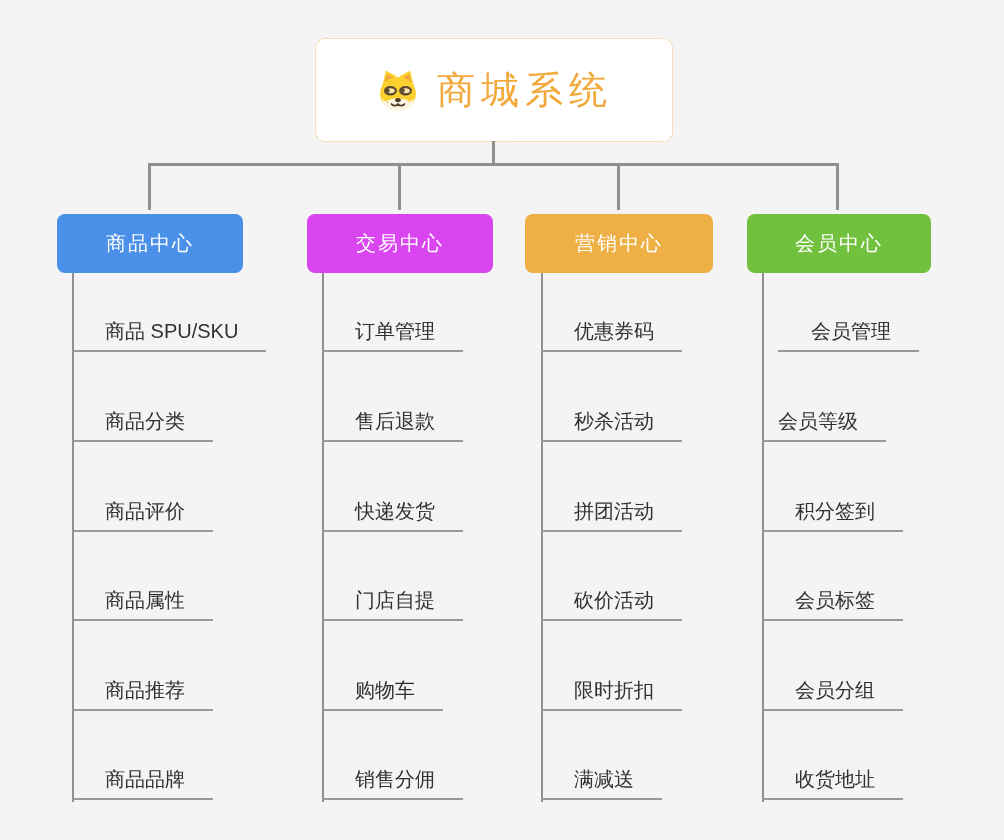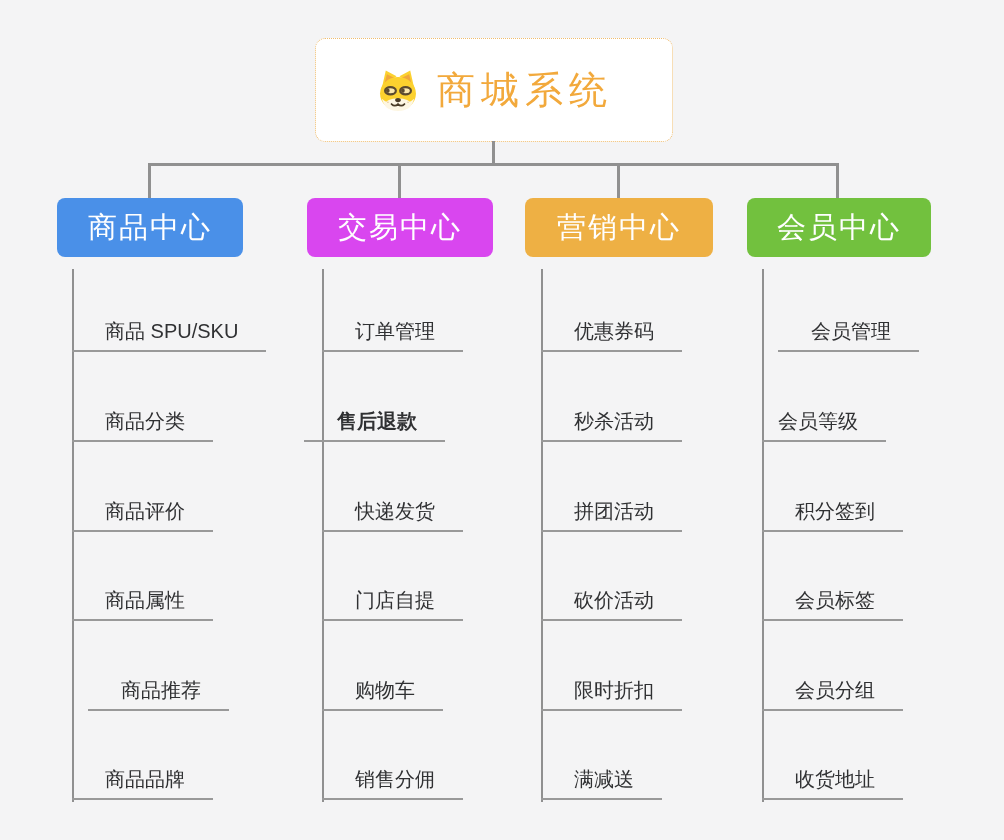--- a/index.html
+++ b/index.html
@@ -35,28 +35,28 @@
     color:#f2a93c;
     font-weight:500;
     white-space:nowrap;
   }
   .dog{width:46px;height:46px;display:inline-flex;}
   
   .conn{position:absolute;background:#909090;}
   
   .branch{
     position:absolute;
-    top:198px;
+    top:214px;
     height:59px;
     border-radius:8px;
     display:flex;
     align-items:center;
     justify-content:center;
     color:#ffffff;
-    font-size:29px;
+    font-size:20px;
     letter-spacing:2px;
     white-space:nowrap;
   }
   
   .leaf{
     position:absolute;
     height:36px;
     box-sizing:border-box;
     display:flex;
     align-items:flex-end;
@@ -117,25 +117,25 @@
     <span>营销中心</span>
   </div>
   <div class="branch" style="left: 747px; width: 184px; background-color: rgb(114, 193, 62);">
     <span>会员中心</span>
   </div>
 
   <div class="leaf" style="left:72px;top:316px;text-align:center;">商品 SPU/SKU</div>
   <div class="leaf" style="left:72px;top:406px;">商品分类</div>
   <div class="leaf" style="left:72px;top:496px;">商品评价</div>
   <div class="leaf" style="left:72px;top:585px;">商品属性</div>
-  <div class="leaf" style="left:88px;top:675px;">商品推荐</div>
+  <div class="leaf" style="left:72px;top:675px;">商品推荐</div>
   <div class="leaf" style="left:72px;top:764px;">商品品牌</div>
 
   <div class="leaf" style="left:322px;top:316px;">订单管理</div>
-  <div class="leaf" style="left:304px;top:406px;font-weight:bold;">售后退款</div>
+  <div class="leaf" style="left:322px;top:406px;">售后退款</div>
   <div class="leaf" style="left:322px;top:496px;">快递发货</div>
   <div class="leaf" style="left:322px;top:585px;">门店自提</div>
   <div class="leaf" style="left:322px;top:675px;">购物车</div>
   <div class="leaf" style="left:322px;top:764px;">销售分佣</div>
 
   <div class="leaf" style="left:541px;top:316px;">优惠券码</div>
   <div class="leaf" style="left:541px;top:406px;">秒杀活动</div>
   <div class="leaf" style="left:541px;top:496px;">拼团活动</div>
   <div class="leaf" style="left:541px;top:675px;">限时折扣</div>
   <div class="leaf" style="left:541px;top:585px;">砍价活动</div>

